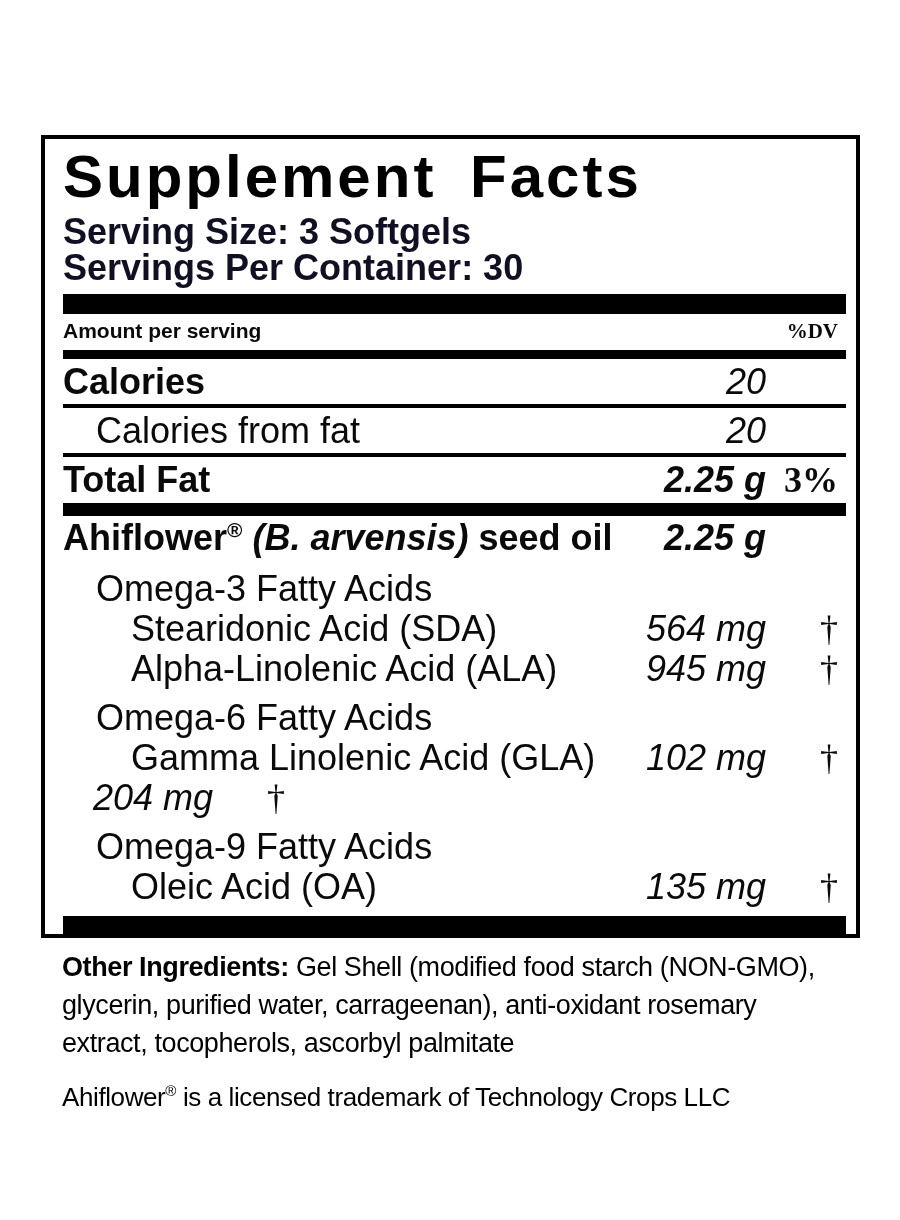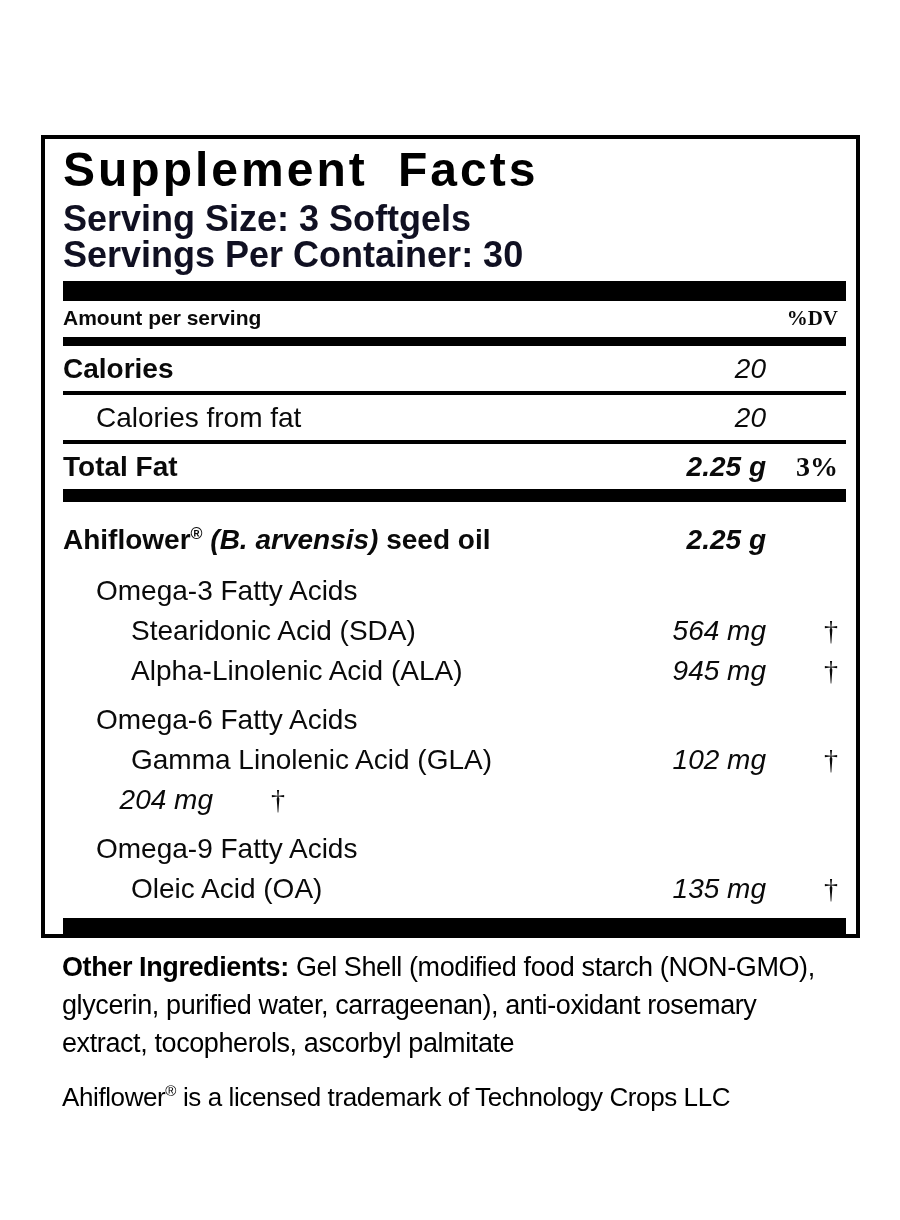--- a/index.html
+++ b/index.html
@@ -23,21 +23,21 @@
     top: 135px;
     width: 819px;
     height: 803px;
     border: 4px solid #000;
     background: #fff;
     box-sizing: border-box;
     padding: 4px 10px 0 18px;
     overflow: hidden;
   }
   .facts-title {
-    font-size: 48px;
+    font-size: 60px;
     font-weight: bold;
     letter-spacing: 3px;
     word-spacing: 14px;
     line-height: 1.05;
     color: #000;
     margin: 2px 0 6px 0;
     white-space: nowrap;
   }
   .serving-line {
     font-size: 36px;
@@ -49,21 +49,21 @@
     background: #000;
     width: 100%;
   }
   .bar-thick  { height: 20px; margin-top: 8px; }
   .bar-med    { height: 9px; }
   .bar-sep    { height: 13px; }
   .bar-foot   { height: 18px; }
   .row {
     display: flex;
     align-items: baseline;
-    font-size: 28px;
+    font-size: 36px;
     line-height: 40px;
   }
   .row .name   { flex: 1 1 auto; white-space: nowrap; }
   .row .amount { flex: 0 0 150px; text-align: right; white-space: nowrap; font-style: italic; }
   .row .dv     { flex: 0 0 72px; text-align: right; padding-right: 8px; white-space: nowrap; font-family: Liberation Serif, serif; }
   .header-row {
     font-size: 21px;
     font-weight: bold;
     line-height: 34px;
     padding-bottom: 2px;
@@ -141,21 +141,21 @@
     </div>
 
     <div class="row pad-row">
       <div class="name bold">Total Fat</div>
       <div class="amount bold">2.25 g</div>
       <div class="dv bold">3%</div>
     </div>
 
     <div class="bar bar-sep"></div>
 
-    <div class="row" style="line-height:44px;margin-top:16px;">
+    <div class="row" style="line-height:44px;">
       <div class="name bold"><span>Ahiflower</span><span class="reg-sup">®</span> <span class="species-italic">(B. arvensis)</span> <span>seed oil</span></div>
       <div class="amount bold">2.25 g</div>
       <div class="dv"></div>
     </div>
 
     <div class="row group-gap">
       <div class="name indent-1">Omega-3 Fatty Acids</div>
       <div class="amount"></div>
       <div class="dv"></div>
     </div>

